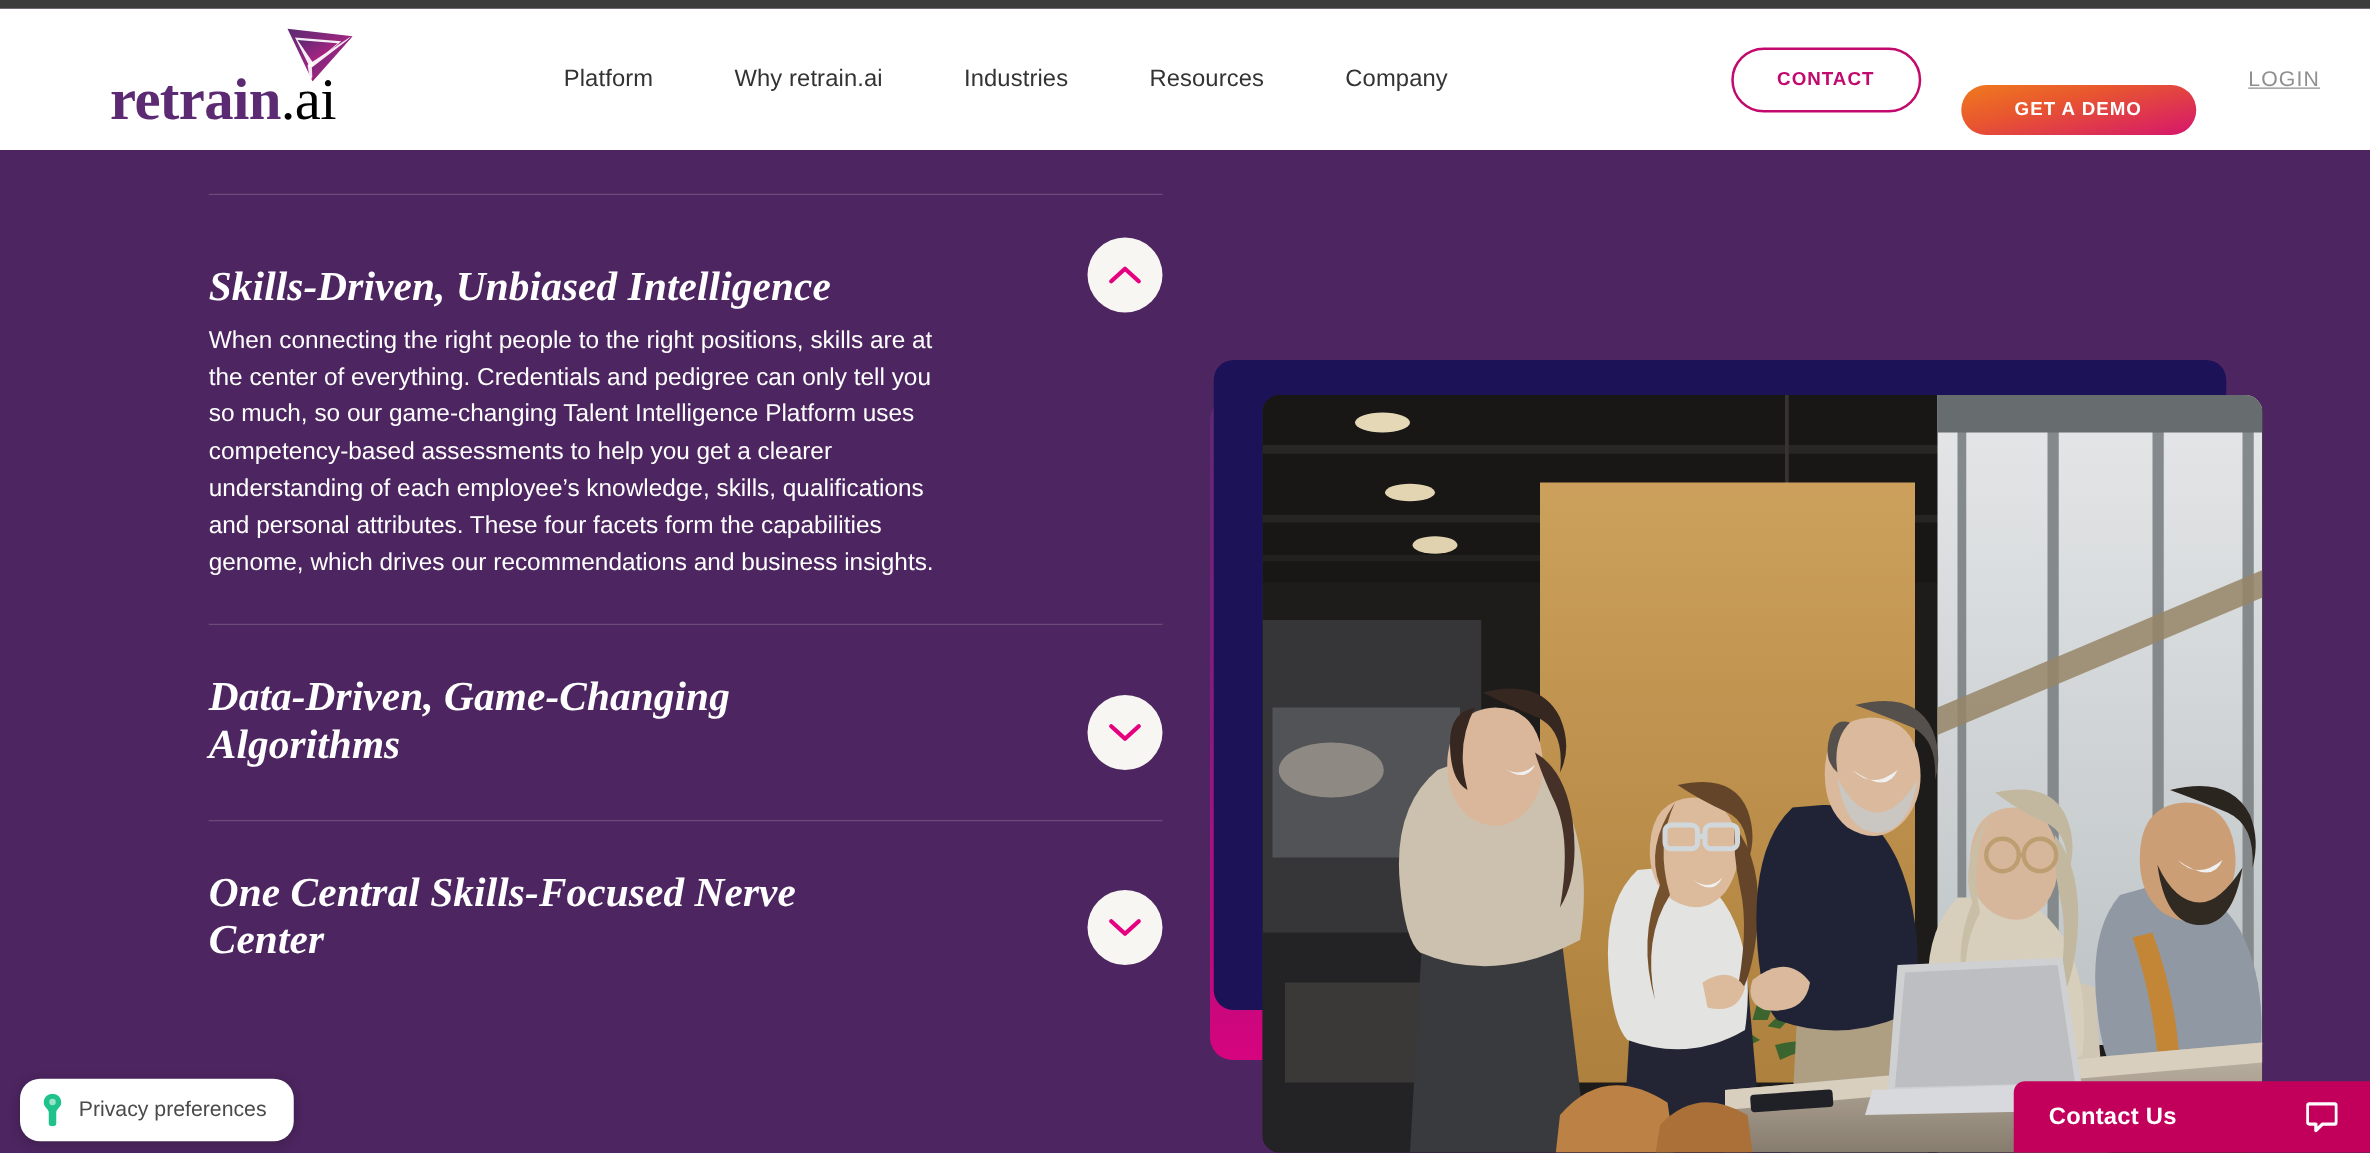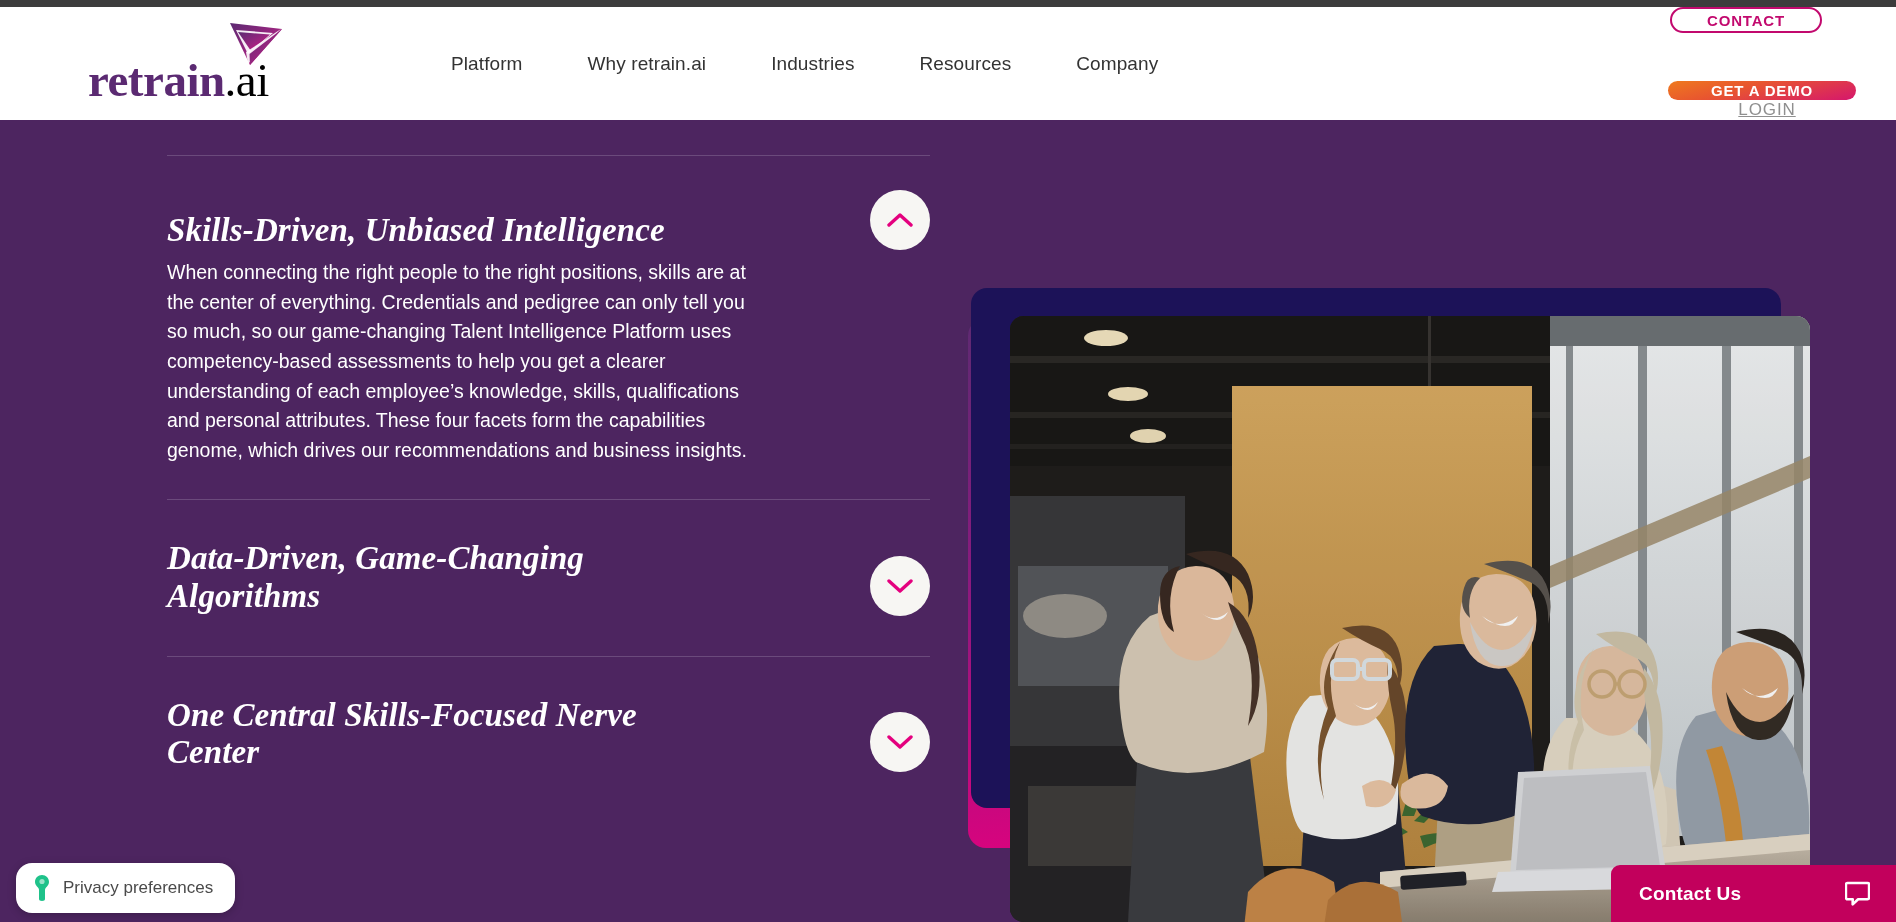--- a/index.html
+++ b/index.html
@@ -43,21 +43,21 @@
     position:absolute; left:420px; top:0; height:113px;
     display:flex; align-items:center; gap:3px;
   }
   .nav-item{
     font-size:19px; color:#333333; padding:0 31px;
     white-space:nowrap; cursor:pointer; letter-spacing:.1px;
   }
 
   .header-actions{
     position:absolute; right:40px; top:0; height:113px;
-    display:flex; align-items:center; gap:0;flex-direction:column;
+    display:flex; align-items:center; gap:0;
   }
   .btn-contact{
     display:flex; align-items:center; justify-content:center;
     width:152px; height:52px; border-radius:30px;
     border:2px solid #c2096e;
     color:#c2096e; background:#fff;
     font-size:15px; font-weight:bold; letter-spacing:.8px;
     cursor:pointer;
   }
   .btn-demo{

